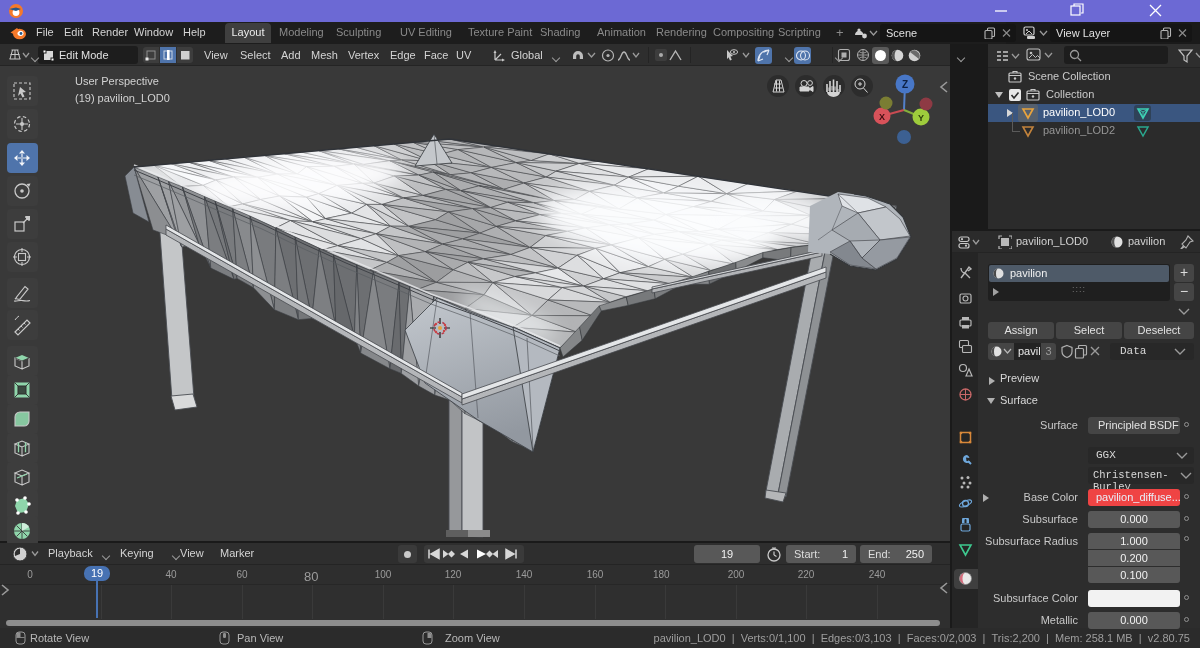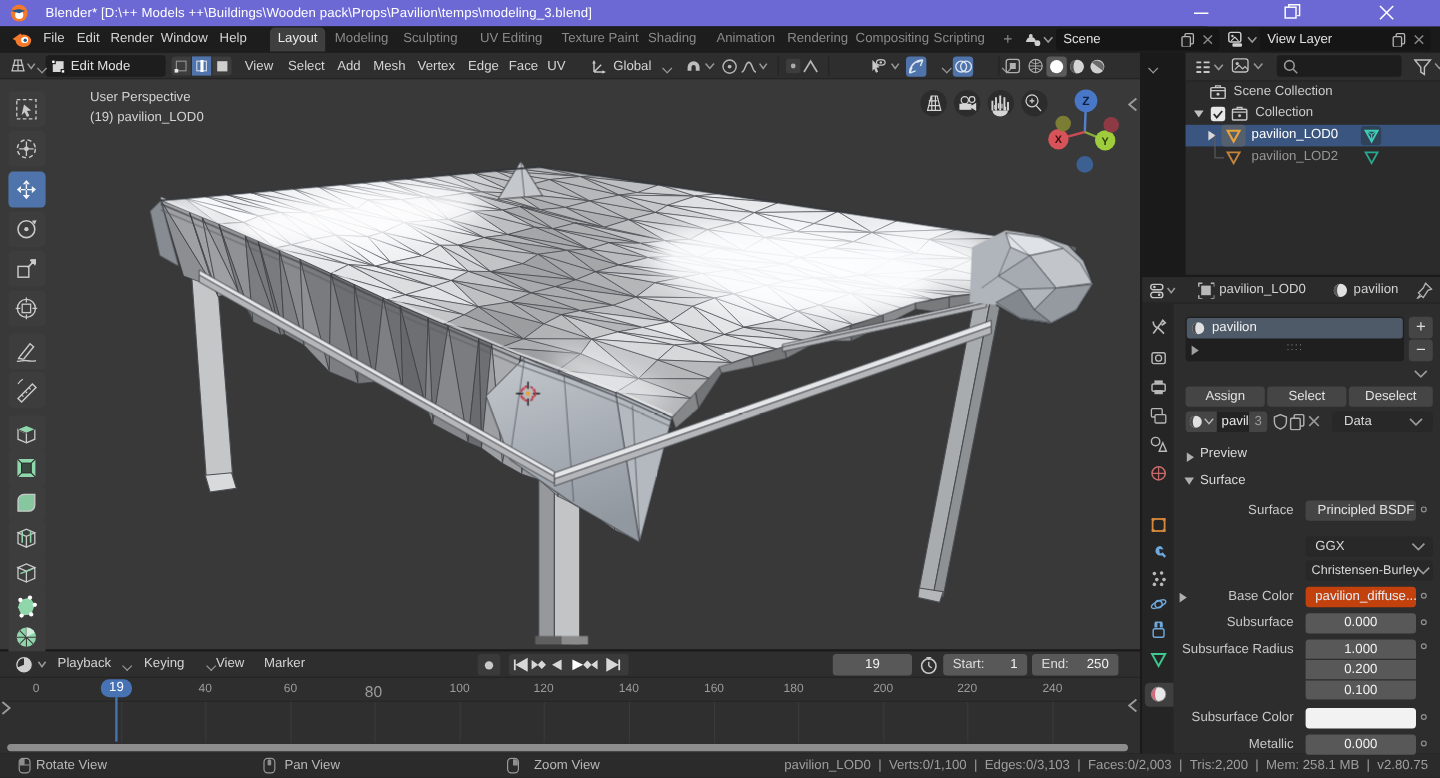--- a/index.html
+++ b/index.html
@@ -12,32 +12,31 @@
 .outliner{left:952px;top:44px;width:248px;height:185px;background:#2b2b2b;margin-left:36px;}
 .props{left:952px;top:231px;width:248px;height:397px;background:#2d2d2d;}
 .statusbar{left:0;top:628px;width:1200px;height:20px;background:#2b2b2b;color:#aaa;}
 .menu{color:#d4d4d4;font-size:11px;}
 .dim{color:#8a8a8a;}
 .chev{display:inline-block;width:7px;height:7px;position:relative;}
 .chev:after{content:"";position:absolute;left:0;top:0;width:5px;height:5px;border-right:1.4px solid #9a9a9a;border-bottom:1.4px solid #9a9a9a;transform:rotate(45deg);}
 .fld{background:#1d1d1d;border-radius:3px;color:#e0e0e0;}
 .btn{background:#454545;border-radius:3px;color:#e2e2e2;text-align:center;}
 .slider{background:#585858;border-radius:3px;color:#f2f2f2;text-align:center;}
-.ddark{background:#282828;border-radius:3px;color:#d8d8d8;}
+.ddark{background:#282828;border-radius:3px;color:#d8d8d8;font-family:Liberation Mono, monospace;}
 .lbl{color:#c8c8c8;text-align:right;}
 .dot{width:5px;height:5px;border:1px solid #909090;border-radius:50%;}
 </style></head><body>
 
 <div class="abs titlebar">
  <svg class="abs" style="left:8px;top:3px" width="16" height="16" viewBox="0 0 16 16">
   <circle cx="8" cy="8" r="7" fill="#f5792a"></circle>
       <circle cx="8" cy="9.5" r="3.4" fill="#fff"></circle>
   <path d="M1 6 L8 4.5 L13 6 L8 8 Z" fill="#265787"></path>
  </svg>
- <span class="abs" style="left:38px;top:5px;letter-spacing:0.1px">Blender* [D:\++ Models ++\Buildings\Wooden pack\Props\Pavilion\temps\modeling_3.blend]</span>
  <svg class="abs" style="left:985px;top:0" width="215" height="22">
   <line x1="10" y1="11" x2="22" y2="11" stroke="#fff" stroke-width="1.3"></line>
   <rect x="86" y="6" width="9" height="9" fill="none" stroke="#fff" stroke-width="1.2"></rect>
   <path d="M89 6 v-2 h9 v9 h-2" fill="none" stroke="#fff" stroke-width="1.2"></path>
   <path d="M165 5 l11 11 M176 5 l-11 11" stroke="#fff" stroke-width="1.3"></path>
  </svg>
 </div>
 
 <div class="abs topbar">
  <svg class="abs" style="left:10px;top:3px" width="17" height="16" viewBox="0 0 17 16">
@@ -1113,21 +1112,21 @@
  <div class="abs ddark" style="left:136px;top:216px;width:106px;height:17px;padding:2px 8px">GGX<svg class="abs" style="left:88px;top:4px" width="12" height="10">
         <path d="M1 2 l5 5 5 -5" fill="none" stroke="#9a9a9a" stroke-width="1.4"></path>
       </svg></div>
  <div class="abs ddark" style="left:136px;top:236px;width:106px;height:17px;padding:2px 5px;font-size:10.5px">Christensen-Burley<svg class="abs" style="left:92px;top:4px" width="12" height="10">
         <path d="M1 2 l5 5 5 -5" fill="none" stroke="#9a9a9a" stroke-width="1.4"></path>
       </svg></div>
  <svg class="abs" style="left:30px;top:262px" width="8" height="10">
       <path d="M1 1 l6 4 -6 4 z" fill="#b0b0b0"></path>
     </svg>
  <span class="abs lbl" style="left:26px;top:260px;width:100px">Base Color</span>
- <div class="abs" style="left:136px;top:258px;width:92px;height:17px;background:#c2410c;border-radius:3px;color:#e8eef8;padding:2px 0 0 8px">pavilion_diffuse...</div>
+ <div class="abs" style="left:136px;top:258px;width:92px;height:17px;background:#ef4444;border-radius:3px;color:#e8eef8;padding:2px 0 0 8px">pavilion_diffuse...</div>
  <div class="abs dot" style="left:232px;top:263px"></div>
  <span class="abs lbl" style="left:26px;top:282px;width:100px">Subsurface</span>
  <div class="abs slider" style="left:136px;top:280px;width:92px;height:17px;padding-top:2px">0.000</div>
  <div class="abs dot" style="left:232px;top:285px"></div>
  <span class="abs lbl" style="left:16px;top:304px;width:110px">Subsurface Radius</span>
  <div class="abs slider" style="left:136px;top:302px;width:92px;height:16px;padding-top:2px;border-radius:3px 3px 0 0">1.000</div>
  <div class="abs slider" style="left:136px;top:319px;width:92px;height:16px;padding-top:2px;border-radius:0">0.200</div>
  <div class="abs slider" style="left:136px;top:336px;width:92px;height:16px;padding-top:2px;border-radius:0 0 3px 3px">0.100</div>
  <div class="abs dot" style="left:232px;top:305px"></div>
  <span class="abs lbl" style="left:26px;top:361px;width:100px">Subsurface Color</span>

